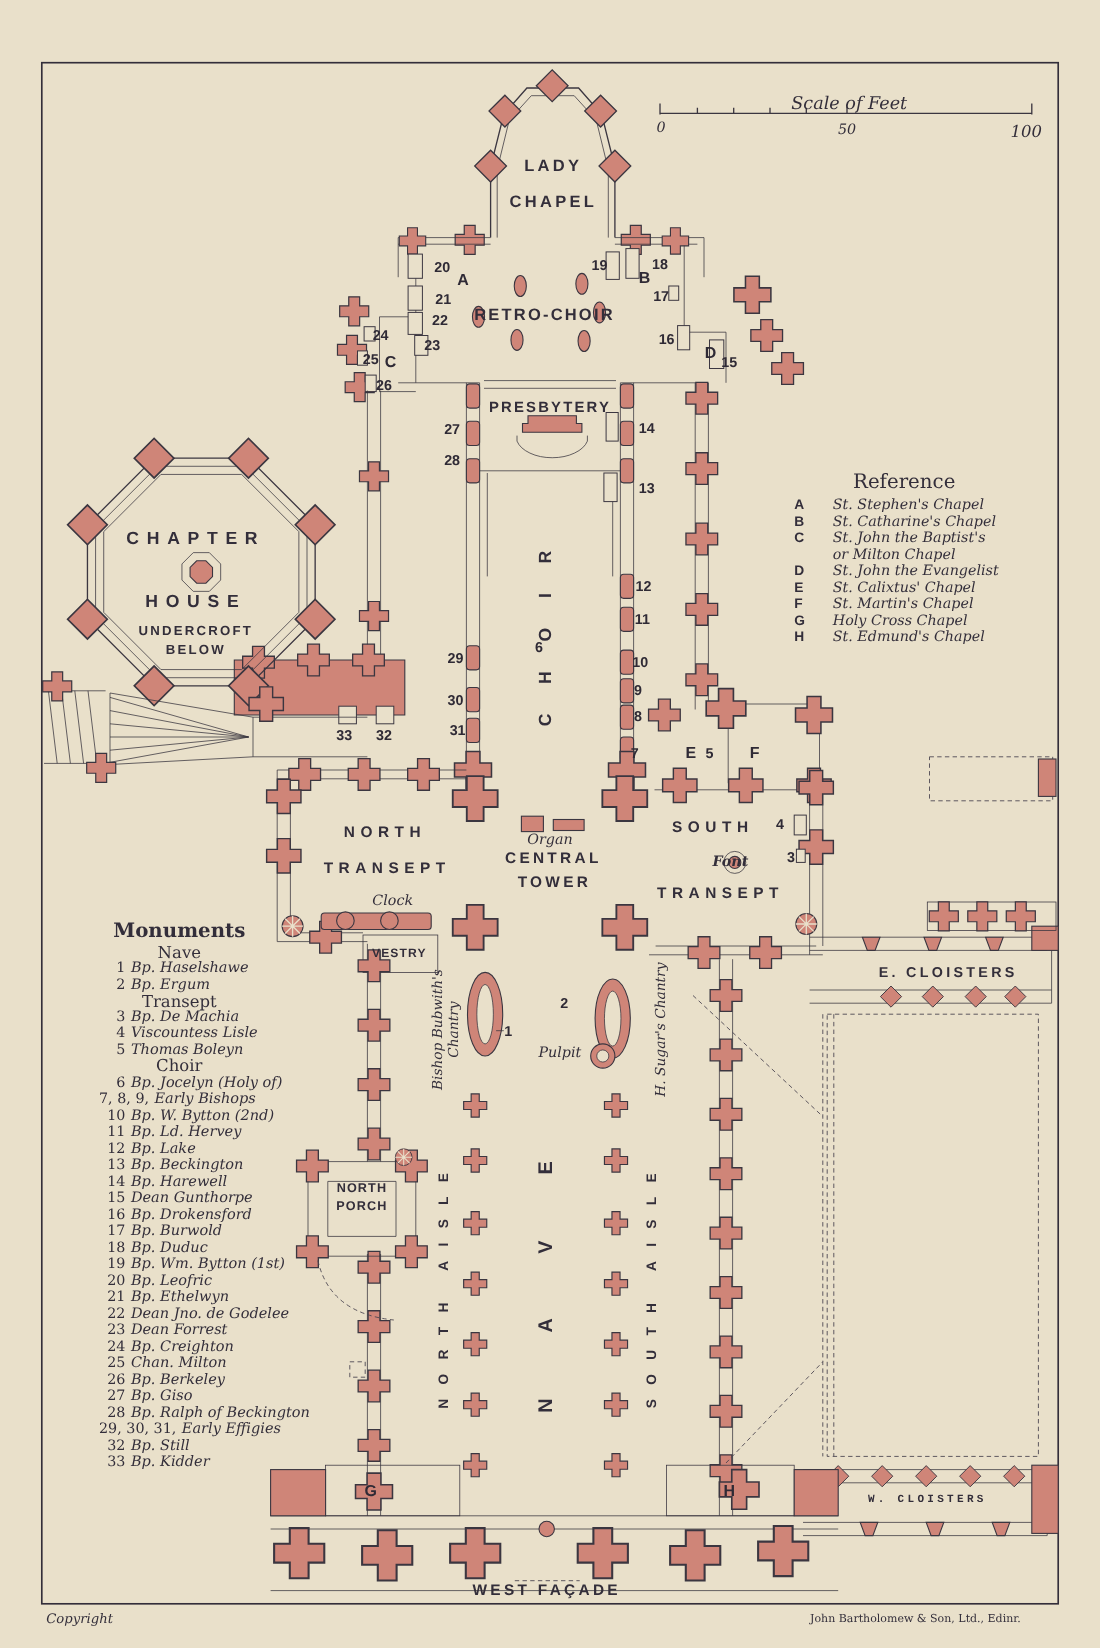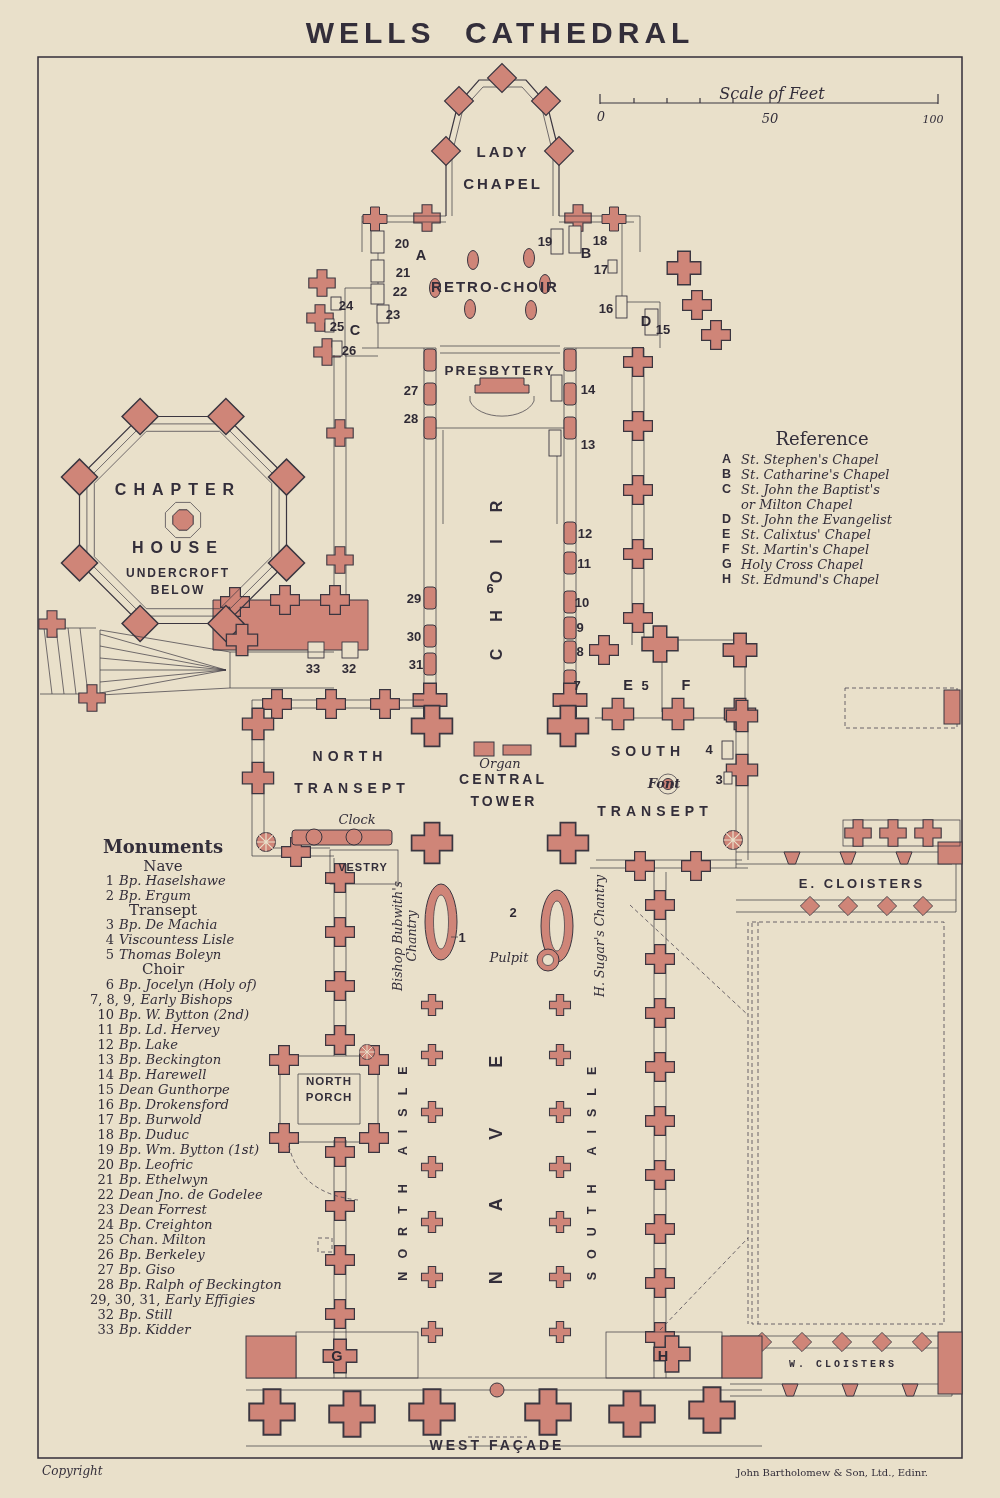--- a/index.html
+++ b/index.html
@@ -20,21 +20,21 @@
   .scr{font-family:"DejaVu Serif",serif;font-style:italic;color:#332e3a;}
   .rom{font-family:"DejaVu Serif",serif;color:#332e3a;}
   .vtext{transform:translate(-50%,-50%) rotate(-90deg);}
   .mark{position:absolute;transform:translate(-50%,-50%);
         font:bold 13px "Liberation Sans",sans-serif;color:#2f2a35;white-space:nowrap;}
   .mark-letter{font-size:14.5px;}
   #reference{position:absolute;left:722px;top:428px;width:230px;}
   .ref-title{font:18px "DejaVu Serif",serif;color:#332e3a;width:200px;text-align:center;margin-bottom:3px;}
   .ref-row{display:flex;line-height:16.2px;}
   .ref-key{width:16px;font:bold 12.5px "Liberation Sans",sans-serif;flex:none;color:#332e3a;}
-  .ref-label{font:italic 13px "DejaVu Serif",serif;margin-left:3px;color:#332e3a;}
+  .ref-label{font:italic 13px "DejaVu Serif",serif;margin-left:19px;color:#332e3a;}
   #monuments{position:absolute;left:40px;top:836px;width:260px;padding-left:48px;}
   .mon-title{font:bold 18px "DejaVu Serif",serif;width:150px;text-align:center;color:#332e3a;margin-bottom:2px;}
   .mon-head{font:15px "DejaVu Serif",serif;width:150px;text-align:center;line-height:14.2px;color:#332e3a;}
   .mon-row{display:flex;line-height:14.2px;padding-left:2px;}
   .mon-num{min-width:24px;text-align:right;font:13px "DejaVu Serif",serif;flex:none;color:#332e3a;white-space:nowrap;}
   .mon-txt{font:italic 13.2px "DejaVu Serif",serif;margin-left:5px;white-space:nowrap;color:#332e3a;}
 </style>
 </head>
 <body>
 
@@ -341,26 +341,25 @@
   <g>
     <path class="wl thin" d="M100,630 L230,652 M100,695 L230,688 M100,630 V695 M230,652 V688 M230,652 H334 M230,688 H334"></path>
     <path class="wl thin" d="M226,670 L100,634 M226,670 L100,646 M226,670 L100,658 M226,670 L100,670 M226,670 L100,682 M226,670 L100,693"></path>
     <path class="wl thin" d="M40,628 H96 M40,694 H96 M44,628 L52,694 M56,628 L64,694 M68,628 L76,694 M80,628 L88,694"></path>
     <use href="#cross" transform="translate(52,624) scale(1.1)" class="pk"></use>
     <use href="#cross" transform="translate(92,698) scale(1.1)" class="pk"></use>
     <use href="#cross" transform="translate(242,640) scale(1.3)" class="pk"></use>
   </g>
 </svg>
 
-<div class="lbl sans" style="left:500px;top:32px;font-size:30px;letter-spacing:5px;word-spacing:16px;">WELLS CATHEDRAL</div>
 
 <div class="lbl scr" style="left:772px;top:94px;font-size:16px;">Scale of Feet</div>
 <div class="lbl scr" style="left:601px;top:117px;font-size:13px;">0</div>
 <div class="lbl scr" style="left:770px;top:119px;font-size:13px;">50</div>
-<div class="lbl scr" style="left:933px;top:120px;font-size:11px;">100</div>
+<div class="lbl scr" style="left:933px;top:120px;font-size:15px;">100</div>
 
 <div class="lbl sans" style="left:503px;top:152px;font-size:15px;letter-spacing:3px;">LADY</div>
 <div class="lbl sans" style="left:503px;top:184px;font-size:15px;letter-spacing:3px;">CHAPEL</div>
 <div class="lbl sans" style="left:495px;top:287px;font-size:15px;letter-spacing:2px;">RETRO-CHOIR</div>
 <div class="lbl sans" style="left:500px;top:371px;font-size:13.5px;letter-spacing:2px;">PRESBYTERY</div>
 <div class="lbl sans" style="left:178px;top:490px;font-size:16px;letter-spacing:7px;">CHAPTER</div>
 <div class="lbl sans" style="left:178px;top:548px;font-size:16px;letter-spacing:7px;">HOUSE</div>
 <div class="lbl sans" style="left:178px;top:574px;font-size:12px;letter-spacing:2px;">UNDERCROFT</div>
 <div class="lbl sans" style="left:178px;top:591px;font-size:12px;letter-spacing:2px;">BELOW</div>
 <div class="lbl sans vtext" style="left:497px;top:567px;font-size:16px;letter-spacing:27px;">CHOIR</div>

